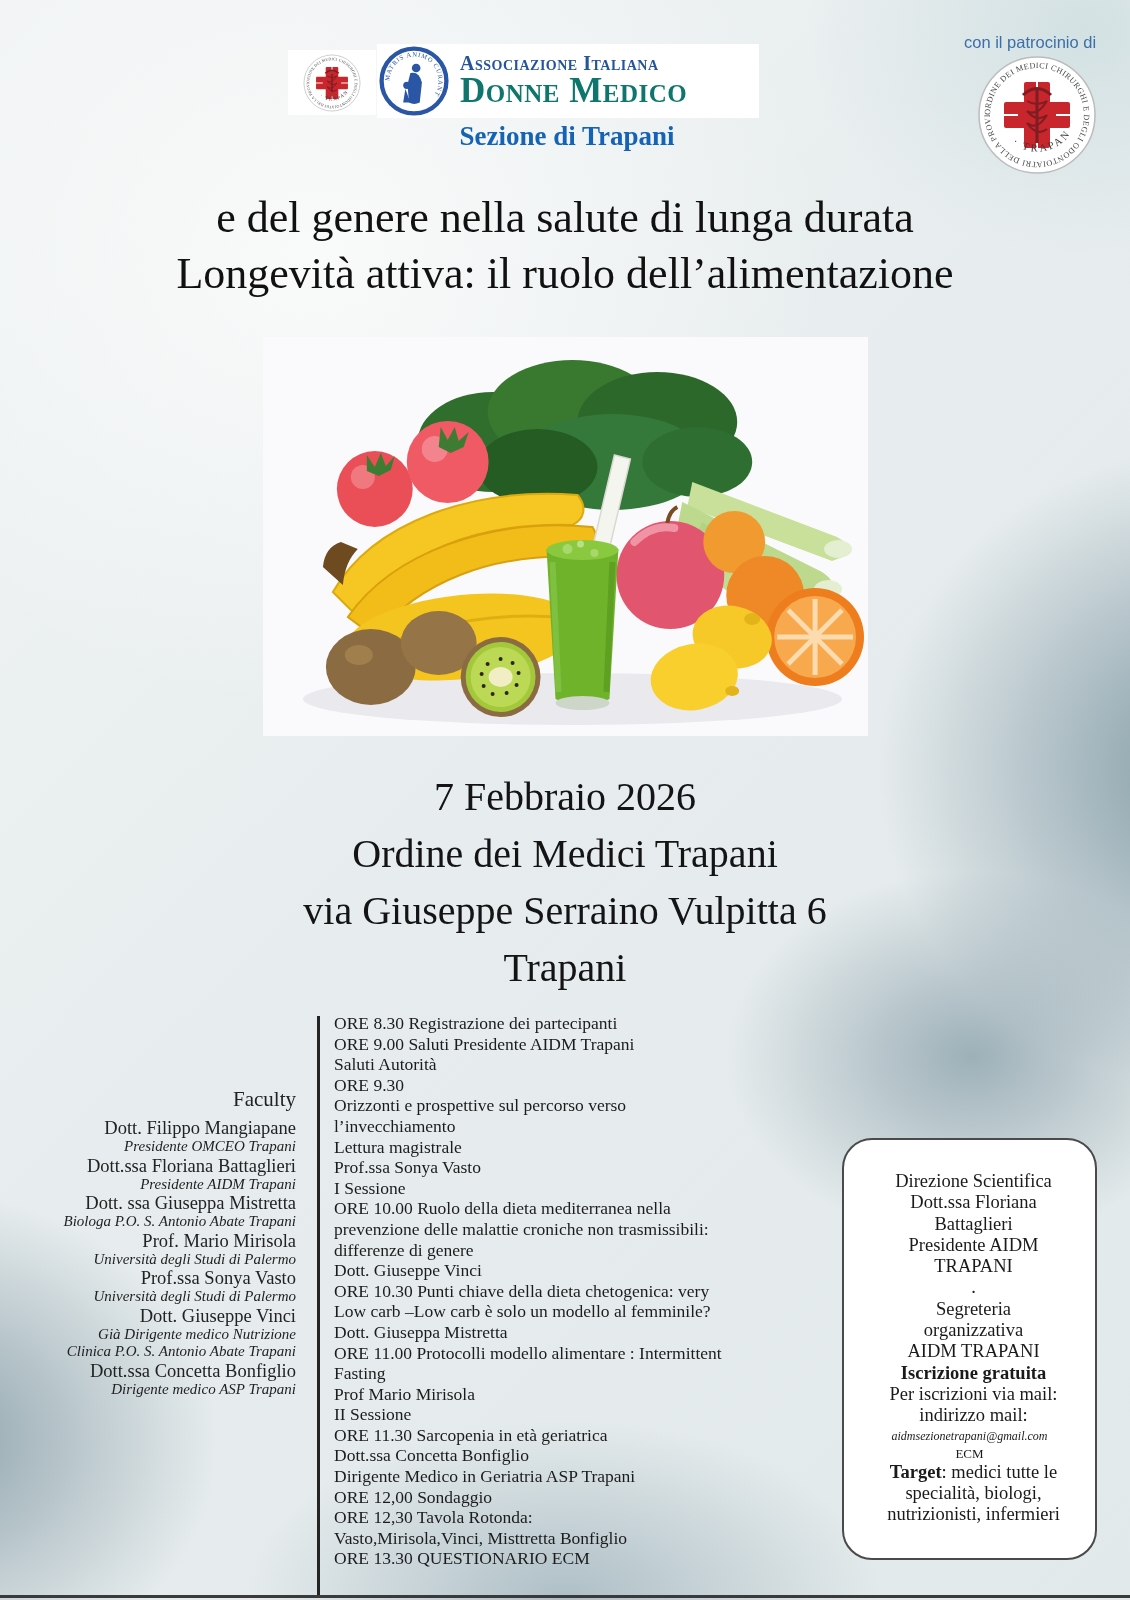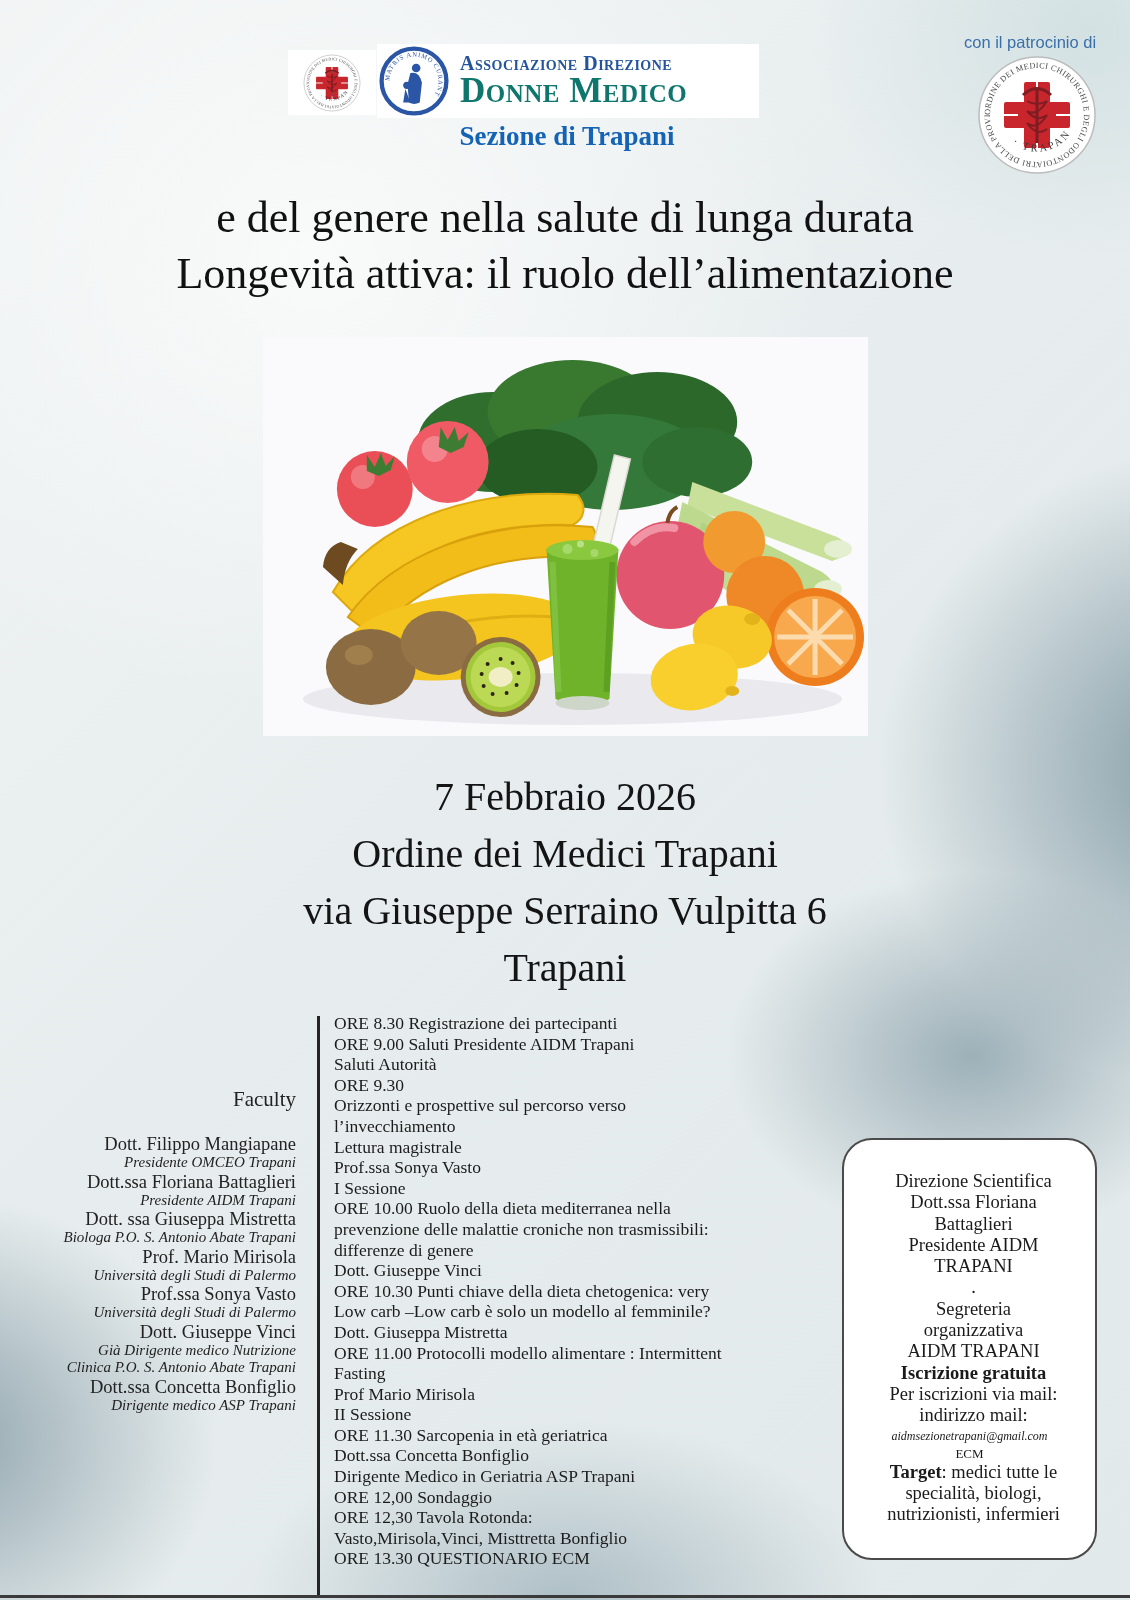--- a/index.html
+++ b/index.html
@@ -28,21 +28,21 @@
   .patrocinio-logo{left:977px;top:55px;width:120px;height:120px;}
   
   .title{left:0;right:0;top:190px;text-align:center;font-size:44px;line-height:56px;color:#111;}
   
   .photo{left:263px;top:337px;width:605px;height:399px;}
   .photo svg{display:block;width:100%;height:100%;}
   
   .date-block{left:0;right:0;top:768px;text-align:center;font-size:40px;line-height:57px;color:#141414;}
   
   .faculty{left:38px;top:1087px;width:258px;text-align:right;color:#222;}
-  .faculty-heading{font-size:21px;margin-bottom:22px;}
+  .faculty-heading{font-size:21px;margin-bottom:6px;}
   .member-name{font-size:18.5px;line-height:20px;}
   .member-role{font-size:15px;line-height:17.5px;font-style:italic;}
   .vline{left:317px;top:1016px;width:3px;height:581px;background:#242424;}
   
   .program{left:334px;top:1013px;width:460px;font-size:17.5px;line-height:20.6px;color:#1c1c1c;}
   
   .info-box{left:842px;top:1138px;width:255px;height:422px;box-sizing:border-box;background:#fff;
     border:2px solid #4a4a4a;border-radius:30px;text-align:center;padding-top:31px;color:#1a1a1a;}
   .ib-line{font-size:18.5px;line-height:21.3px;padding-left:8px;}
   .ib-bold{font-weight:bold;}
@@ -104,21 +104,21 @@
     <svg width="58" height="58">
         <use href="#omceo-logo"></use>
       </svg>
   </div>
 
   <div class="abs aidm-strip">
     <svg class="aidm-logo">
         <use href="#aidm-circle"></use>
       </svg>
     <div class="aidm-text">
-      <div class="aidm-line1">Associazione Direzione</div>
+      <div class="aidm-line1">Associazione Italiana</div>
       <div class="aidm-line2">Donne Medico</div>
     </div>
   </div>
 
   <div class="abs sezione">Sezione di Trapani</div>
 
   <div class="abs patrocinio-label">con il patrocinio di</div>
   <svg class="abs patrocinio-logo">
       <use href="#omceo-logo"></use>
     </svg>

